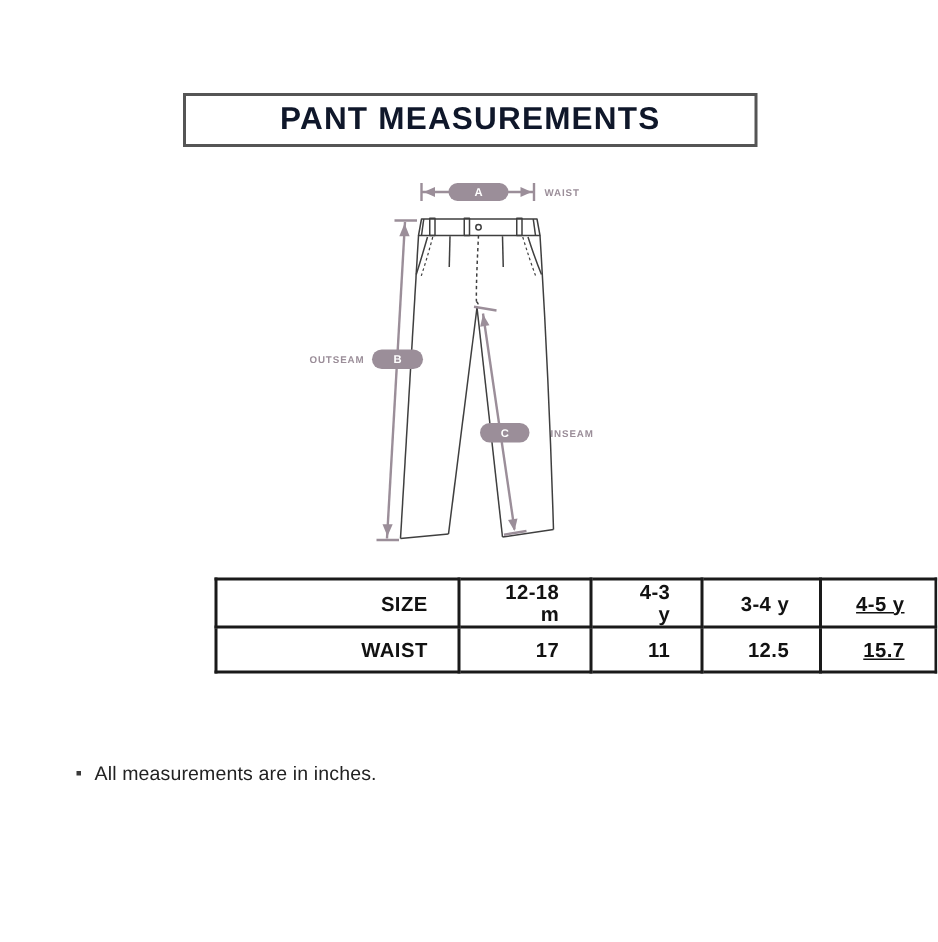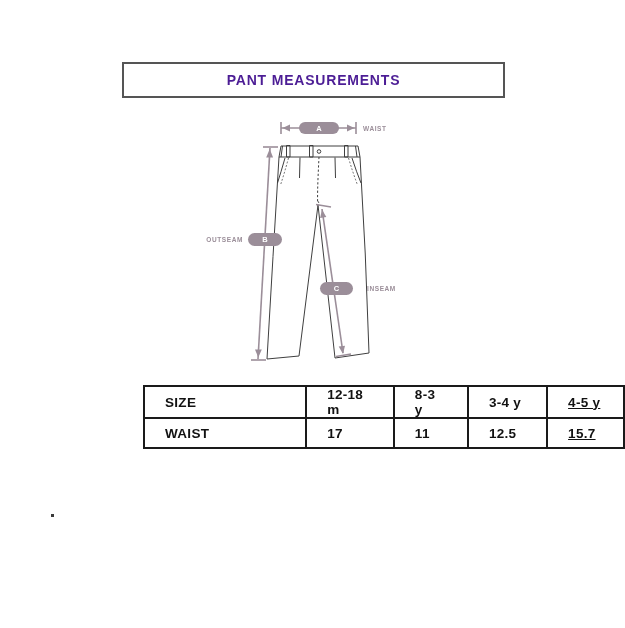--- a/index.html
+++ b/index.html
@@ -12,40 +12,40 @@
   }
 
   
   .title-box {
     position:absolute; left:122px; top:62px;
     width:379px; height:32px;
     border:2px solid #555;
     display:flex; align-items:center; justify-content:center;
   }
   .title-box h1 {
-    margin:12px; font-size:14px; font-weight:bold;
-    letter-spacing:0.8px; color:#4c1d95;
+    margin:12px; font-size:21px; font-weight:bold;
+    letter-spacing:0.8px; color:#0f172a;
   }
 
   
   .diagram { position:absolute; left:195px; top:105px; width:240px; height:280px; }
   .diagram svg { display:block; }
   .measure-label { font-family:"Liberation Sans", sans-serif; font-size:6.5px; font-weight:bold; letter-spacing:0.6px; fill:#9b8e99; }
   .pill-letter { font-family:"Liberation Sans", sans-serif; font-size:7.5px; font-weight:bold; fill:#ffffff; }
 
   
   .size-table {
     position:absolute; left:143px; top:385px;
     border-collapse:collapse;
     font-size:13.5px; font-weight:bold; color:#121212;
     letter-spacing:0.3px;
   }
   .size-table td {
     border:2px solid #1a1a1a;
-    text-align:left; vertical-align:middle;
+    text-align:right; vertical-align:middle;
     height:28px; padding:0 20px;
     background:#fff;
   }
   .size-table td.c0 { width:142px; }
   .size-table td.c1 { width:53px; }
   .size-table td.c2 { width:37px; }
   .size-table td.c3 { width:40px;border-radius:14px; }
   .size-table td.c4 { width:37px;text-decoration:underline; }
 
   
@@ -139,33 +139,34 @@
       </g>
       <text x="172" y="186" class="measure-label">INSEAM</text>
     </svg>
   </div>
 
   <table class="size-table">
     <tbody>
       <tr>
         <td class="c0">SIZE</td>
         <td class="c1">12-18 m</td>
-        <td class="c2">8-3 y</td>
+        <td class="c2">4-3 y</td>
         <td class="c3">3-4 y</td>
         <td class="c4">4-5 y</td>
       </tr>
       <tr>
         <td class="c0">WAIST</td>
         <td class="c1">17</td>
         <td class="c2">11</td>
         <td class="c3">12.5</td>
         <td class="c4">15.7</td>
       </tr>
     </tbody>
   </table>
 
   <div class="notes">
     <div class="note">
       <span class="marker"></span>
+      <span>All measurements are in inches.</span>
     </div>
   </div>
 
 </div>
 
 </body></html>

